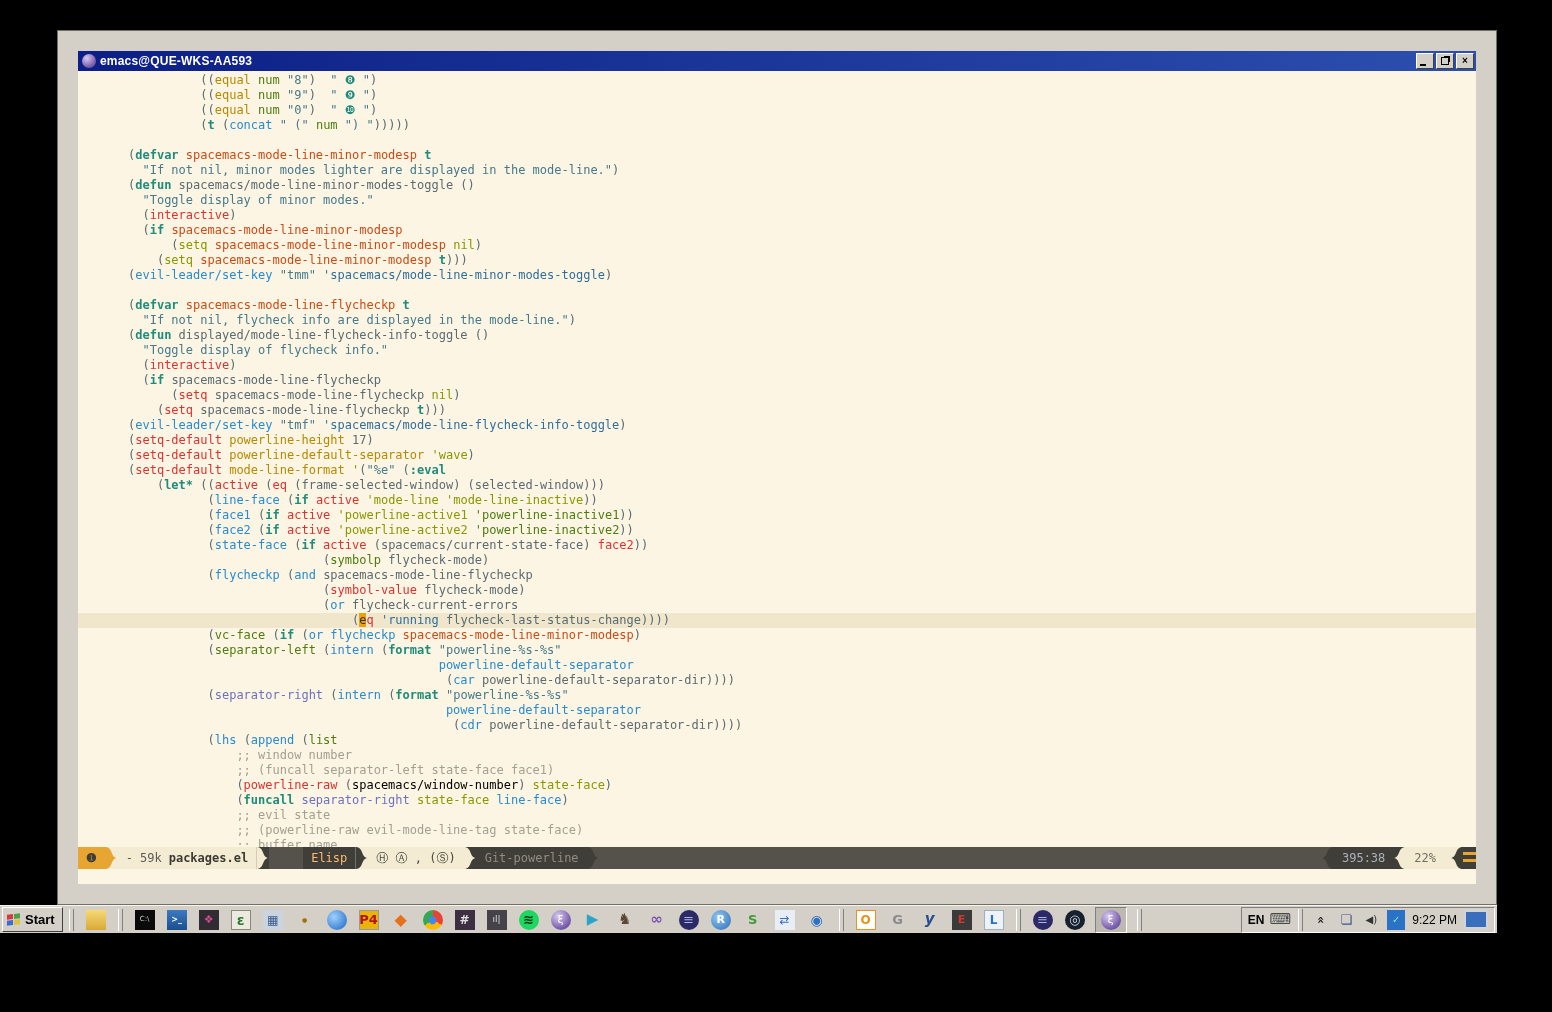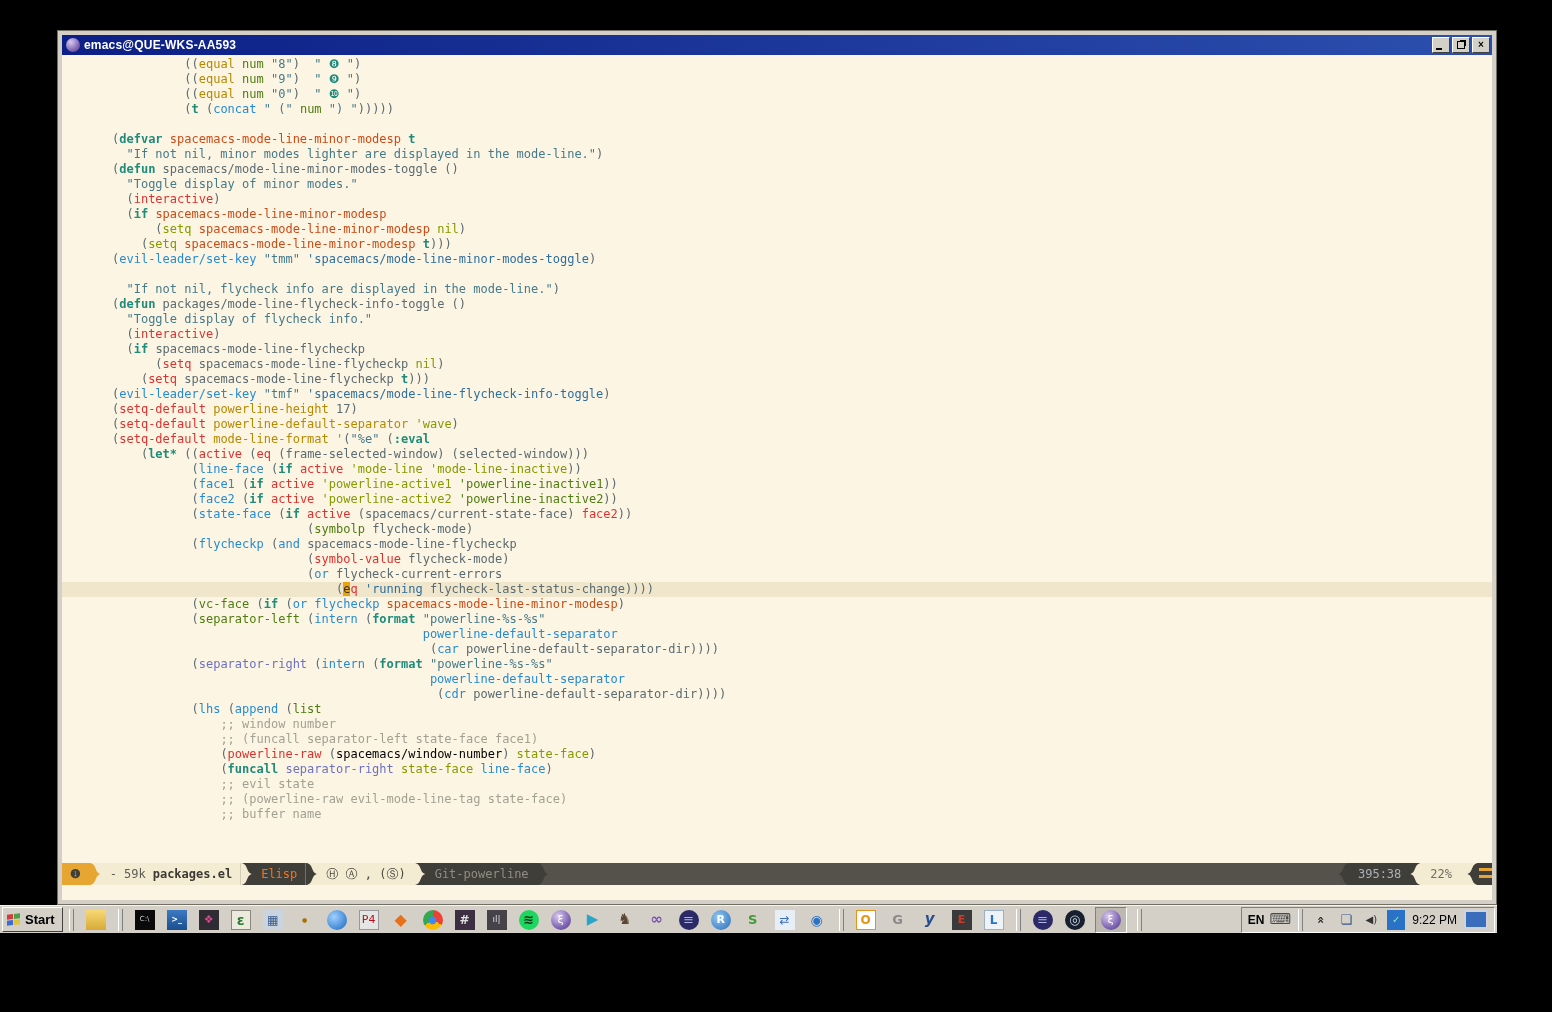--- a/index.html
+++ b/index.html
@@ -1,21 +1,21 @@
 <!DOCTYPE html>
 <html><head>
 <meta charset="utf-8">
 <style>
   html,body{margin:0;padding:0;background:#000;}
   .screen{position:relative;width:1552px;height:1012px;background:#000;overflow:hidden;
           font-family:"Liberation Sans",sans-serif;}
   
   .win{position:absolute;left:57px;top:30px;width:1440px;height:875px;
        background:#d4d0c8;border:1px solid #716f64;box-sizing:border-box;
-       padding:4px;display:flex;flex-direction:column;}
+       padding:20px;display:flex;flex-direction:column;}
   .titlebar{height:20px;flex:0 0 20px;background:linear-gradient(90deg,#0c1f86,#2c4fae);
             display:flex;align-items:center;padding:0 2px;}
   .title-ico{width:14px;height:14px;border-radius:50%;
              background:radial-gradient(circle at 35% 30%,#d8c9ef,#7a5fae 65%,#4f3a7e);
              margin:0 4px 0 2px;flex:0 0 14px;}
   .title-text{color:#fff;font-weight:bold;font-size:12px;flex:1;letter-spacing:.2px;}
   .tbtn{width:16px;height:14px;background:#d4d0c8;border:1px solid;
         border-color:#fff #404040 #404040 #fff;margin-left:2px;position:relative;
         display:flex;align-items:center;justify-content:center;font-size:10px;
         font-weight:bold;color:#000;line-height:1;}
@@ -107,22 +107,23 @@
           <div class="cl"><span class="tk-d">(</span><span class="tk-k">defvar</span><span class="tk-d"> </span><span class="tk-w">spacemacs-mode-line-minor-modesp</span><span class="tk-d"> </span><span class="tk-k">t</span></div>
           <div class="cl">  <span class="tk-s">"If not nil, minor modes lighter are displayed in the mode-line."</span><span class="tk-d">)</span></div>
           <div class="cl"><span class="tk-d">(</span><span class="tk-k">defun</span><span class="tk-d"> </span><span class="tk-d">spacemacs/mode-line-minor-modes-toggle</span><span class="tk-d"> ()</span></div>
           <div class="cl">  <span class="tk-s">"Toggle display of minor modes."</span></div>
           <div class="cl">  <span class="tk-d">(</span><span class="tk-r">interactive</span><span class="tk-d">)</span></div>
           <div class="cl">  <span class="tk-d">(</span><span class="tk-k">if</span><span class="tk-d"> </span><span class="tk-w">spacemacs-mode-line-minor-modesp</span></div>
           <div class="cl">      <span class="tk-d">(</span><span class="tk-g">setq</span><span class="tk-d"> </span><span class="tk-w">spacemacs-mode-line-minor-modesp</span><span class="tk-d"> </span><span class="tk-g">nil</span><span class="tk-d">)</span></div>
           <div class="cl">    <span class="tk-d">(</span><span class="tk-g">setq</span><span class="tk-d"> </span><span class="tk-w">spacemacs-mode-line-minor-modesp</span><span class="tk-d"> </span><span class="tk-k">t</span><span class="tk-d">)))</span></div>
           <div class="cl"><span class="tk-d">(</span><span class="tk-f">evil-leader/set-key</span><span class="tk-d"> </span><span class="tk-s">"tmm"</span><span class="tk-d"> </span><span class="tk-n">'spacemacs/mode-line-minor-modes-toggle</span><span class="tk-d">)</span></div>
           <div class="cl"> </div>
+          <div class="cl"><span class="tk-d">(</span><span class="tk-k">defvar</span><span class="tk-d"> </span><span class="tk-w">spacemacs-mode-line-flycheckp</span><span class="tk-d"> </span><span class="tk-k">t</span></div>
           <div class="cl">  <span class="tk-s">"If not nil, flycheck info are displayed in the mode-line."</span><span class="tk-d">)</span></div>
-          <div class="cl"><span class="tk-d">(</span><span class="tk-k">defun</span><span class="tk-d"> </span><span class="tk-d">packages/mode-line-flycheck-info-toggle</span><span class="tk-d"> ()</span></div>
+          <div class="cl"><span class="tk-d">(</span><span class="tk-k">defun</span><span class="tk-d"> </span><span class="tk-d">displayed/mode-line-flycheck-info-toggle</span><span class="tk-d"> ()</span></div>
           <div class="cl">  <span class="tk-s">"Toggle display of flycheck info."</span></div>
           <div class="cl">  <span class="tk-d">(</span><span class="tk-r">interactive</span><span class="tk-d">)</span></div>
           <div class="cl">  <span class="tk-d">(</span><span class="tk-k">if</span><span class="tk-d"> </span><span class="tk-d">spacemacs-mode-line-flycheckp</span></div>
           <div class="cl">      <span class="tk-d">(</span><span class="tk-r">setq</span><span class="tk-d"> </span><span class="tk-d">spacemacs-mode-line-flycheckp</span><span class="tk-d"> </span><span class="tk-g">nil</span><span class="tk-d">)</span></div>
           <div class="cl">    <span class="tk-d">(</span><span class="tk-r">setq</span><span class="tk-d"> </span><span class="tk-d">spacemacs-mode-line-flycheckp</span><span class="tk-d"> </span><span class="tk-k">t</span><span class="tk-d">)))</span></div>
           <div class="cl"><span class="tk-d">(</span><span class="tk-f">evil-leader/set-key</span><span class="tk-d"> </span><span class="tk-s">"tmf"</span><span class="tk-d"> </span><span class="tk-n">'spacemacs/mode-line-flycheck-info-toggle</span><span class="tk-d">)</span></div>
           <div class="cl"><span class="tk-d">(</span><span class="tk-r">setq-default</span><span class="tk-d"> </span><span class="tk-o">powerline-height</span><span class="tk-d"> 17)</span></div>
           <div class="cl"><span class="tk-d">(</span><span class="tk-r">setq-default</span><span class="tk-d"> </span><span class="tk-o">powerline-default-separator</span><span class="tk-d"> </span><span class="tk-g">'wave</span><span class="tk-d">)</span></div>
           <div class="cl"><span class="tk-d">(</span><span class="tk-r">setq-default</span><span class="tk-d"> </span><span class="tk-o">mode-line-format</span><span class="tk-d"> </span><span class="tk-g">'</span><span class="tk-d">(</span><span class="tk-s">"%e"</span><span class="tk-d"> (</span><span class="tk-k">:eval</span></div>
           <div class="cl">    <span class="tk-d">(</span><span class="tk-k">let*</span><span class="tk-d"> ((</span><span class="tk-r">active</span><span class="tk-d"> (</span><span class="tk-r">eq</span><span class="tk-d"> (</span><span class="tk-d">frame-selected-window</span><span class="tk-d">) (</span><span class="tk-d">selected-window</span><span class="tk-d">)))</span></div>
@@ -157,21 +158,21 @@
       <div class="seg" style="background:#e7a632;color:#3f3e38;font-weight:bold;">
         <span>❶</span>
       </div>
       <div class="plsep" style="--l:#e7a632;--r:#f4ebd3"></div>
       <div class="seg" style="background:#f4ebd3;color:#5d5c52;gap:7px;">
         <span>-</span>
         <span>59k</span>
         <span style="color:#3a3933;font-weight:bold;">packages.el</span>
       </div>
       <div class="plsep" style="--l:#f4ebd3;--r:#3f3e38"></div>
-      <div class="seg" style="background:#3f3e38;color:#f97316;">
+      <div class="seg" style="background:#3f3e38;color:#fdba74;margin-left:34px;">
         <span>Elisp</span>
       </div>
       <div class="plsep" style="--l:#3f3e38;--r:#f4ebd3"></div>
       <div class="seg" style="background:#f4ebd3;color:#4a4940;">
         <span>Ⓗ Ⓐ , (Ⓢ)</span>
       </div>
       <div class="plsep" style="--l:#f4ebd3;--r:#3f3e38"></div>
       <div class="seg" style="background:#3f3e38;color:#908e82;justify-content:flex-end;">
         <span>Git-powerline</span>
       </div>
@@ -223,21 +224,21 @@
         <div class="ql">
           <span class="ql-g" style="background: rgb(201, 212, 223); color: rgb(58, 90, 140); font-size: 12px;">▦</span>
         </div>
         <div class="ql">
           <span class="ql-g" style="color: rgb(168, 111, 0); font-size: 6px; border-radius: 50%;">●</span>
         </div>
         <div class="ql">
           <span class="ql-g" style="background: radial-gradient(circle at 35% 35%, rgb(159, 208, 255), rgb(21, 101, 192)); border-radius: 50%;"></span>
         </div>
         <div class="ql">
-          <span class="ql-g" style="background: #e5e5e5; color: rgb(181, 18, 27); font-size: 11px; border: 1px solid rgb(153, 153, 153); font-weight: normal;">P4</span>
+          <span class="ql-g" style="background: #eab308; color: rgb(181, 18, 27); font-size: 13px; border: 1px solid rgb(153, 153, 153); font-weight: bold;">P4</span>
         </div>
         <div class="ql">
           <span class="ql-g" style="color: rgb(232, 112, 26); font-size: 16px;">◆</span>
         </div>
         <div class="ql">
           <span class="ql-g" style="background: conic-gradient(rgb(234, 67, 53) 0deg, rgb(234, 67, 53) 33%, rgb(251, 188, 5) 33%, rgb(251, 188, 5) 66%, rgb(52, 168, 83) 66%, rgb(52, 168, 83) 100%); color: rgb(66, 133, 244); font-size: 10px; border-radius: 50%;">●</span>
         </div>
         <div class="ql">
           <span class="ql-g" style="background: rgb(61, 46, 66); color: rgb(224, 224, 224); font-size: 12px; font-weight: bold;">#</span>
         </div>

